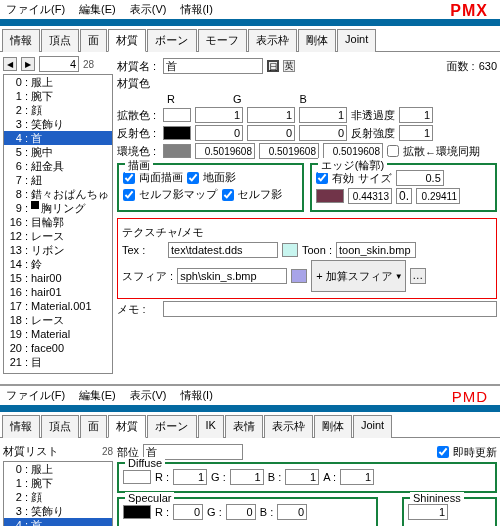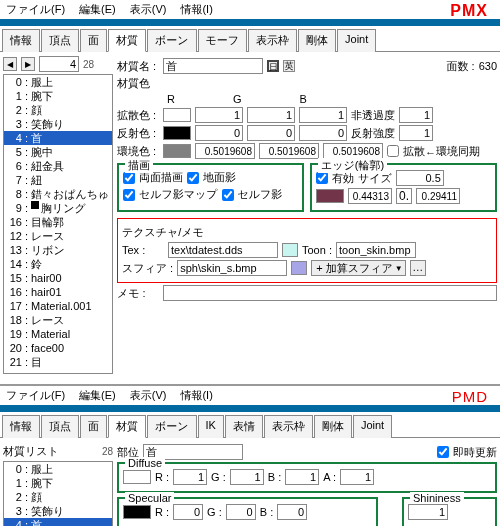--- a/index.html
+++ b/index.html
@@ -28,21 +28,21 @@
 .nval{width:48px;height:16px;border:1px solid #888;text-align:right;padding:0 2px}
 .nvals{width:60px;height:16px;border:1px solid #888;text-align:right;padding:0 2px;font-size:10px}
 .mini{width:12px;height:12px;border:1px solid #888;background:#eee;text-align:center;font-size:9px;line-height:10px}
 .group{border:2px solid #15803d;padding:3px 4px 4px;margin:2px 0;position:relative}
 .group>.title{position:absolute;top:-7px;left:6px;background:#fff;padding:0 3px}
 .cb{width:12px;height:12px}
 .redbox{border:1px solid #e00;padding:4px;margin-top:4px}
 .pmxtag{position:absolute;right:12px;top:2px;color:#e00;font-size:16px;font-weight:bold;letter-spacing:1px}
 .pmdtag{position:absolute;right:12px;top:2px;color:#e00;font-size:15px;font-weight:normal;letter-spacing:1px}
 .panel{position:relative;border-bottom:2px solid #999;padding-bottom:6px}
-.ddown{height:16px;border:1px solid #888;background:#eee;display:inline-flex;align-items:center;padding:0 12px 0 4px;position:relative}
+.ddown{height:32px;border:1px solid #888;background:#eee;display:inline-flex;align-items:center;padding:0 12px 0 4px;position:relative}
 .ddown:after{content:"▼";position:absolute;right:2px;font-size:8px}
 .openbtn{width:16px;height:16px;border:1px solid #888;background:#eee;text-align:center}
 .count{color:#555;font-size:10px}
 </style>
 </head>
 <body>
 <div class="wrap">
 
 <div class="panel">
   <div class="pmxtag">PMX</div>

